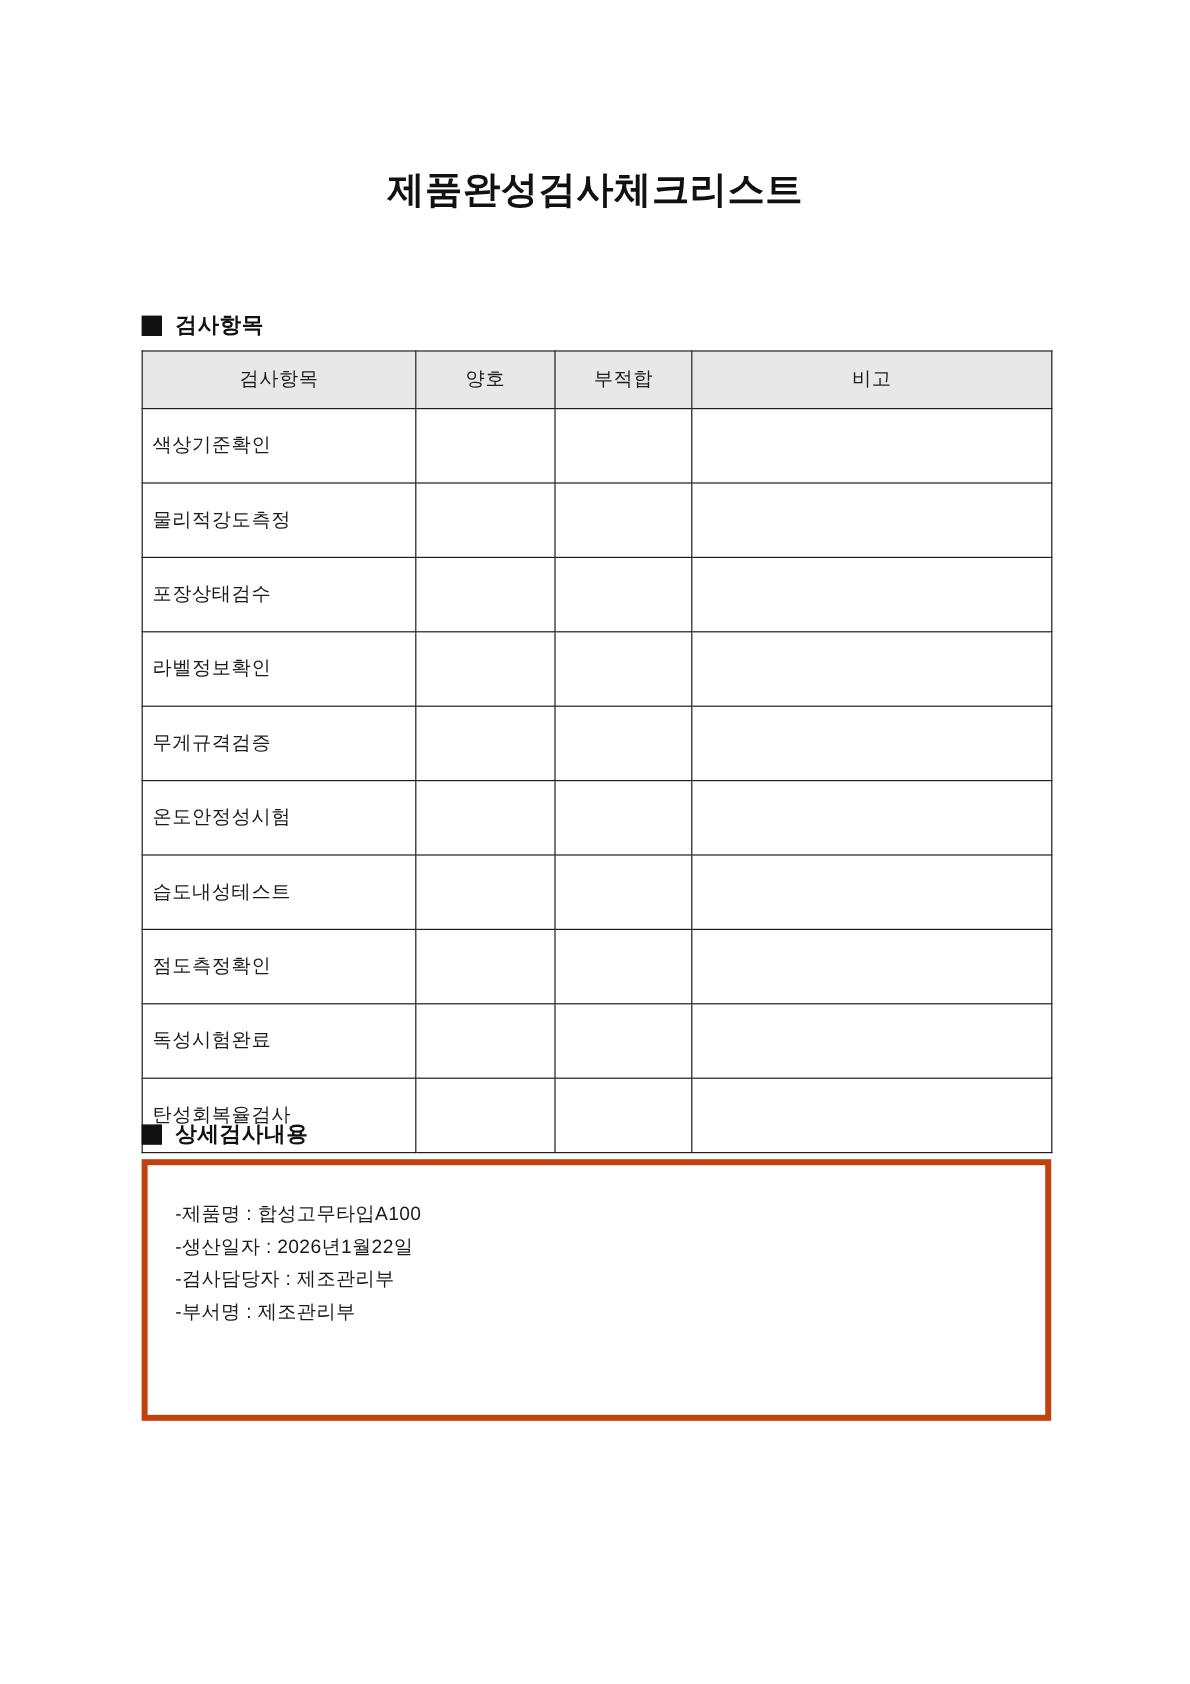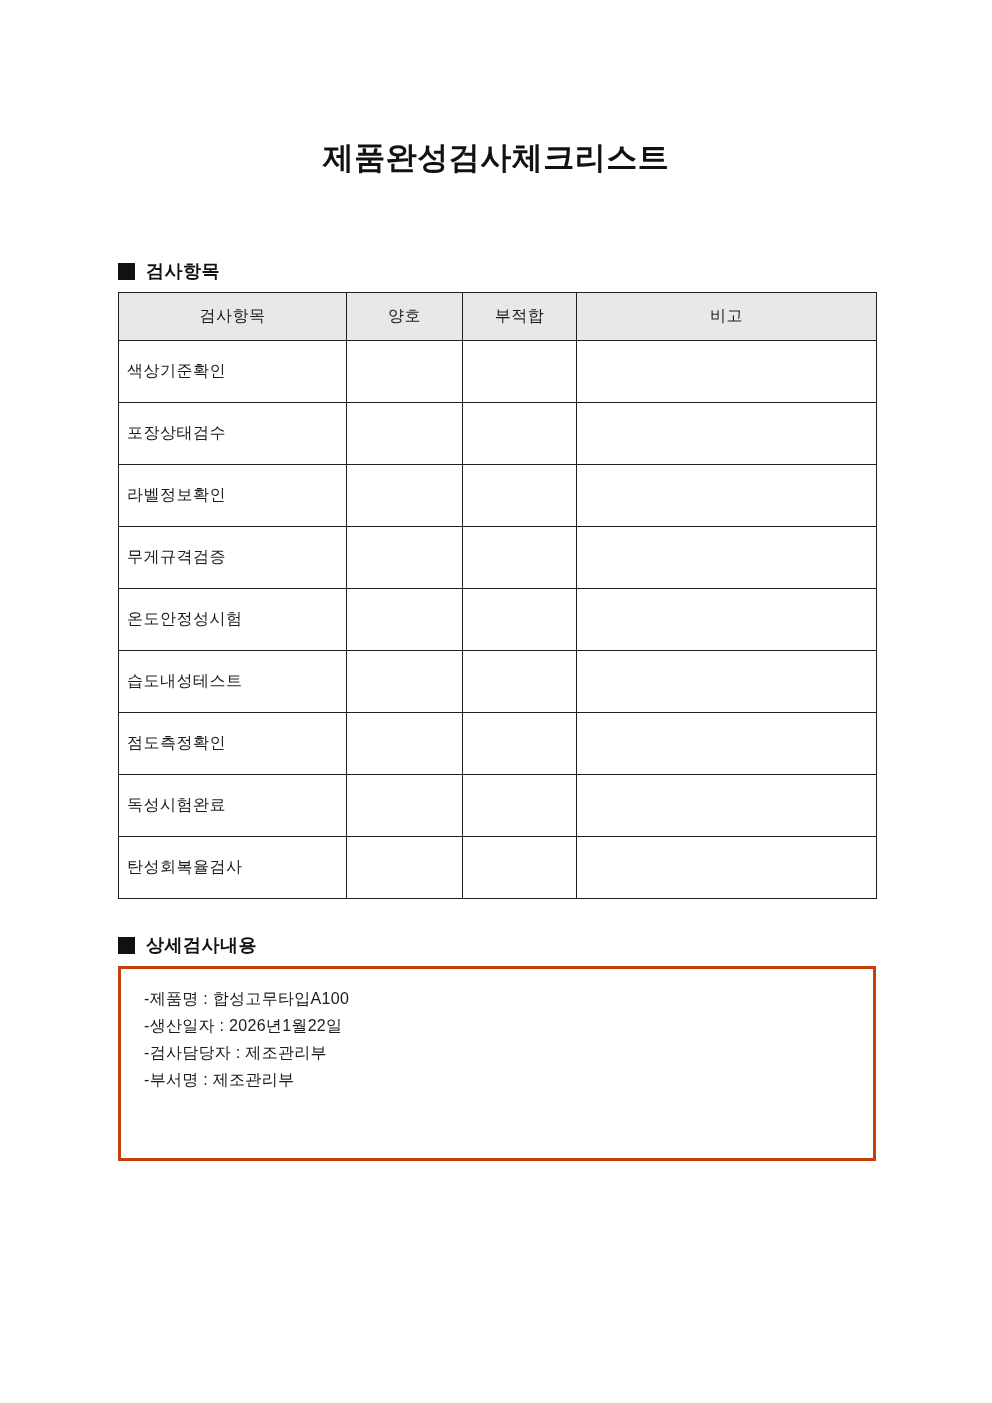--- a/index.html
+++ b/index.html
@@ -90,24 +90,24 @@
   .col-good    { width: 116px; }
   .col-fail    { width: 114px; }
   .col-remarks { width: 300px; }
 
   
   .details-box {
     position: absolute;
     top: 962px;
     left: 118px;
     width: 758px;
-    height: 195px;
-    border: 3px solid #c2410c;
+    height: 218px;
+    border: 5px solid #c2410c;
     background: #ffffff;
-    padding: 16px 20px 0 23px;
+    padding: 28px 20px 0 23px;
   }
   .details-box .detail-line {
     font-size: 16px;
     line-height: 27px;
     color: #1b1b1b;
     letter-spacing: 0.3px;
     white-space: pre-wrap;
   }
 </style>
 </head>
@@ -138,20 +138,26 @@
       </tr>
     </thead>
     <tbody>
         <tr>
           <td class="item-cell">색상기준확인</td>
           <td class="good-cell"></td>
           <td class="fail-cell"></td>
           <td class="remarks-cell"></td>
         </tr>
         <tr>
+          <td class="item-cell">물리적강도측정</td>
+          <td class="good-cell"></td>
+          <td class="fail-cell"></td>
+          <td class="remarks-cell"></td>
+        </tr>
+        <tr>
           <td class="item-cell">포장상태검수</td>
           <td class="good-cell"></td>
           <td class="fail-cell"></td>
           <td class="remarks-cell"></td>
         </tr>
         <tr>
           <td class="item-cell">라벨정보확인</td>
           <td class="good-cell"></td>
           <td class="fail-cell"></td>
           <td class="remarks-cell"></td>

